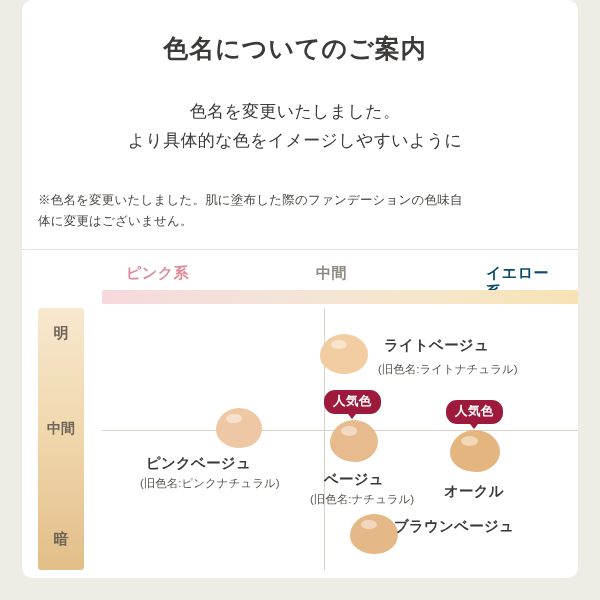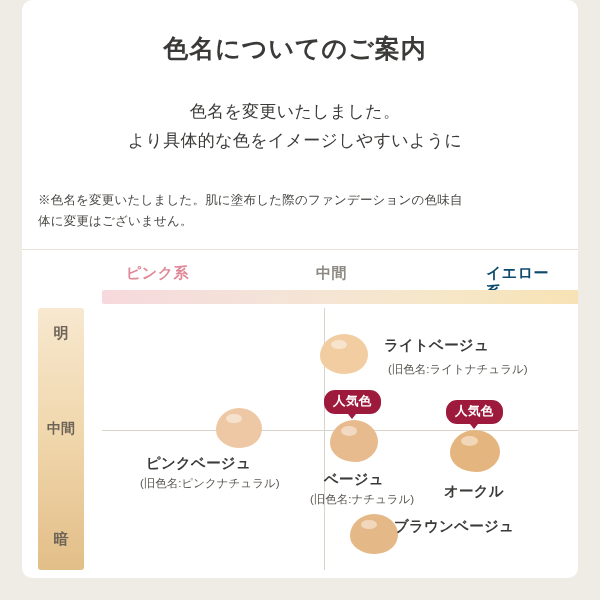--- a/index.html
+++ b/index.html
@@ -228,21 +228,21 @@
         <span class="row-label l2">中間</span>
         <span class="row-label l3">暗</span>
       </div>
 
       <div class="plot">
         <div class="axis-v"></div>
         <div class="axis-h"></div>
 
         <div class="blob" style="left:218px; top:26px; width:48px; height:40px; background:#f2cda2;"></div>
         <span class="swatch-label" style="left:270px; top:28px;margin-left:12px;">ライトベージュ</span>
-        <span class="swatch-sub" style="left:286px; top:54px;">(旧色名:ライトナチュラル)</span>
+        <span class="swatch-sub" style="left:276px; top:54px;">(旧色名:ライトナチュラル)</span>
 
         <div class="blob" style="left:114px; top:100px; width:46px; height:40px; background:#eec8a4;"></div>
         <span class="swatch-label" style="left:44px; top:146px;">ピンクベージュ</span>
         <span class="swatch-sub" style="left:38px; top:168px;">(旧色名:ピンクナチュラル)</span>
 
         <span class="badge" style="left:222px; top:82px;">人気色</span>
         <div class="blob" style="left:228px; top:112px; width:48px; height:42px; background:#e8bb8e;"></div>
         <span class="swatch-label" style="left:222px; top:162px;">ベージュ</span>
         <span class="swatch-sub" style="left:208px; top:184px;">(旧色名:ナチュラル)</span>
 

